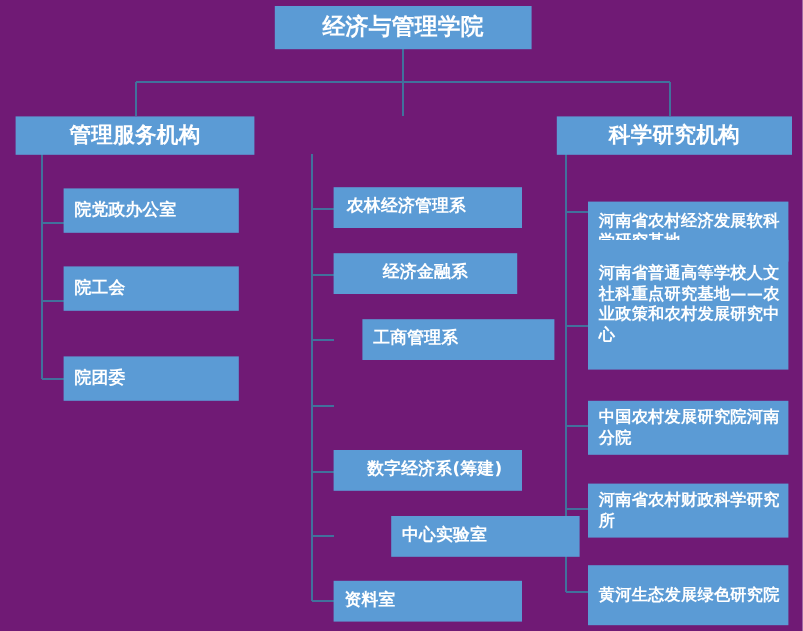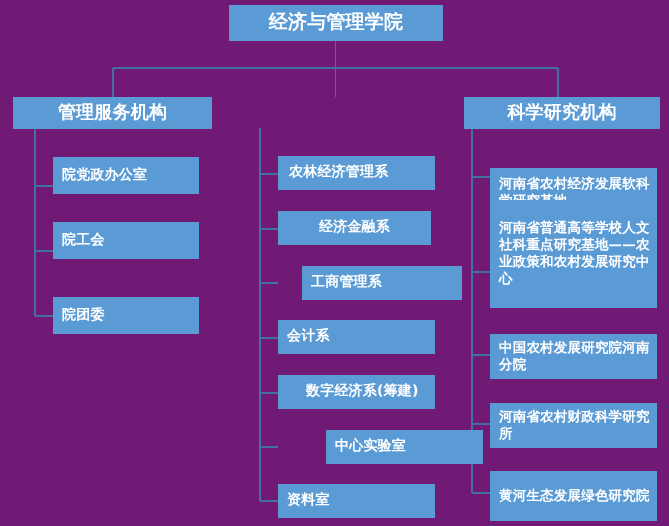--- a/index.html
+++ b/index.html
@@ -125,23 +125,20 @@
 
   <div class="node leaf" style="left:278px; top:156px; width:157px; height:34px;padding-left:11px;">
     <span class="node-label">农林经济管理系</span>
   </div>
   <div class="node leaf" style="left:278px; top:211px; width:153px; height:34px;padding-left:41px;">
     <span class="node-label">经济金融系</span>
   </div>
   <div class="node leaf" style="left:278px; top:266px; width:160px; height:34px;margin-left:24px;">
     <span class="node-label">工商管理系</span>
   </div>
-  <div class="node leaf" style="left:278px; top:320px; width:157px; height:34px;">
-    <span class="node-label">会计系</span>
-  </div>
   <div class="node leaf" style="left:278px; top:375px; width:157px; height:34px;padding-left:28px;">
     <span class="node-label">数字经济系(筹建)</span>
   </div>
   <div class="node leaf" style="left:278px; top:430px; width:157px; height:34px;margin-left:48px;">
     <span class="node-label">中心实验室</span>
   </div>
   <div class="node leaf" style="left:278px; top:484px; width:157px; height:34px;">
     <span class="node-label">资料室</span>
   </div>
 

